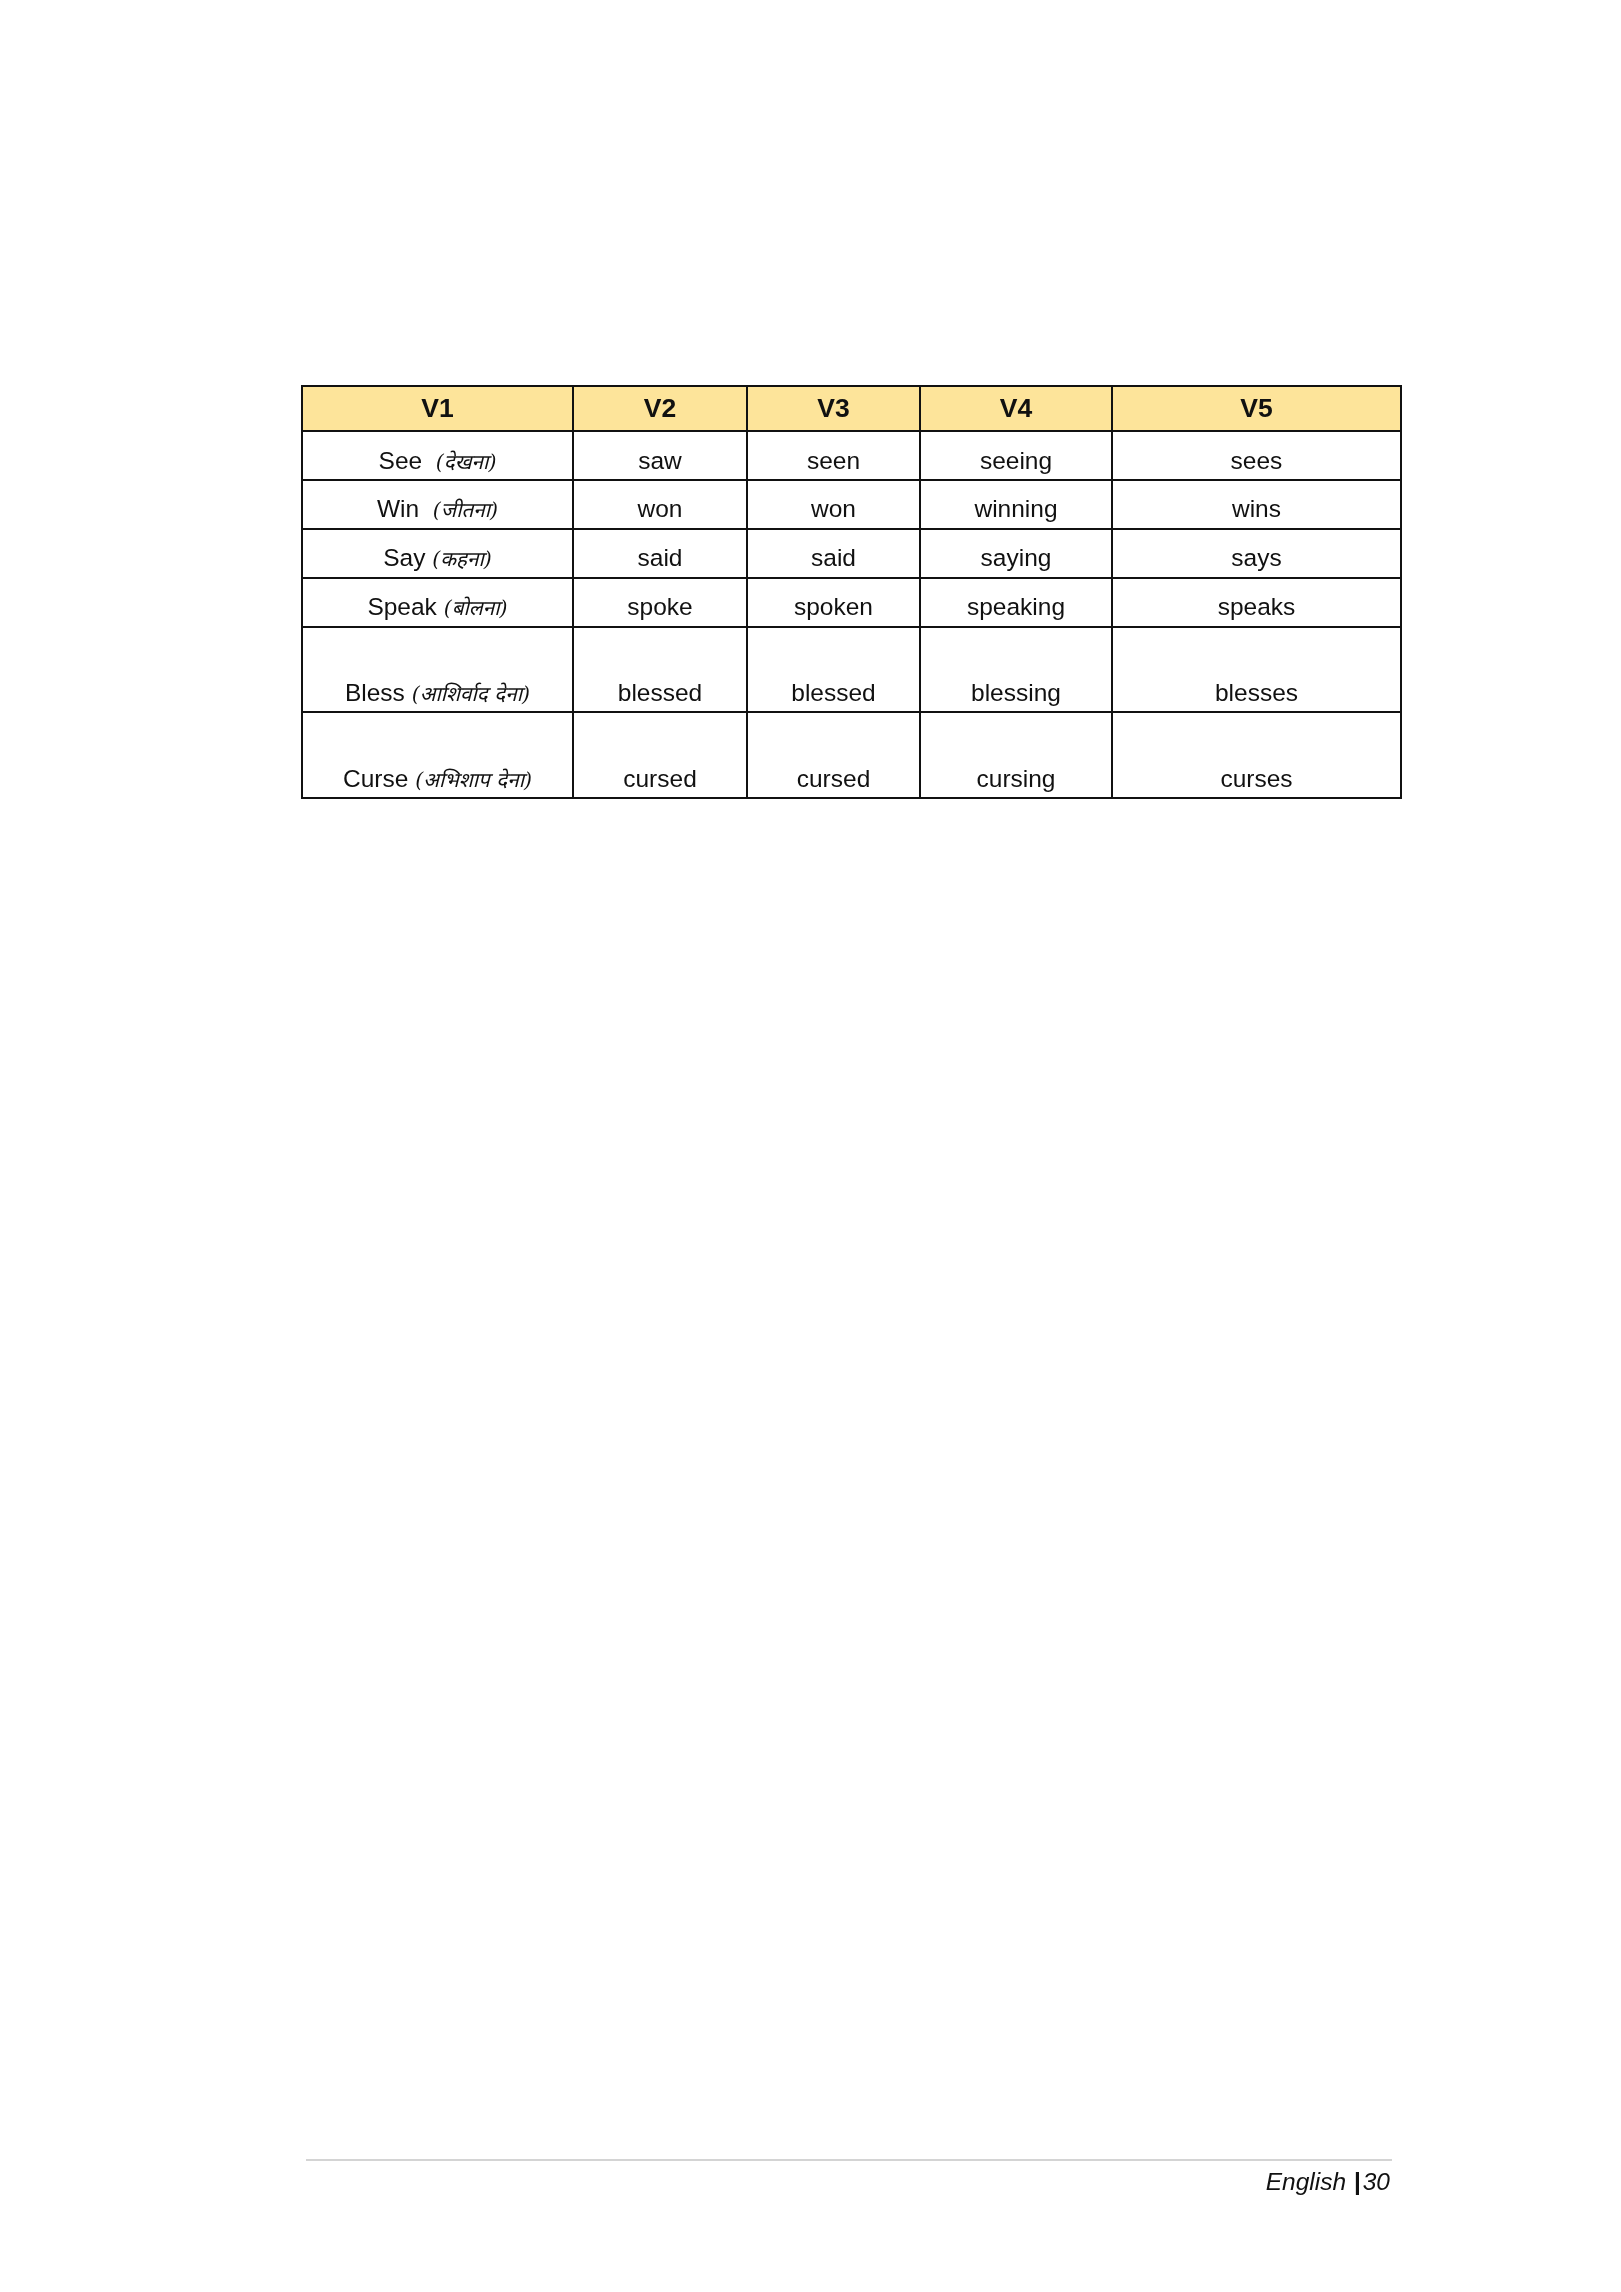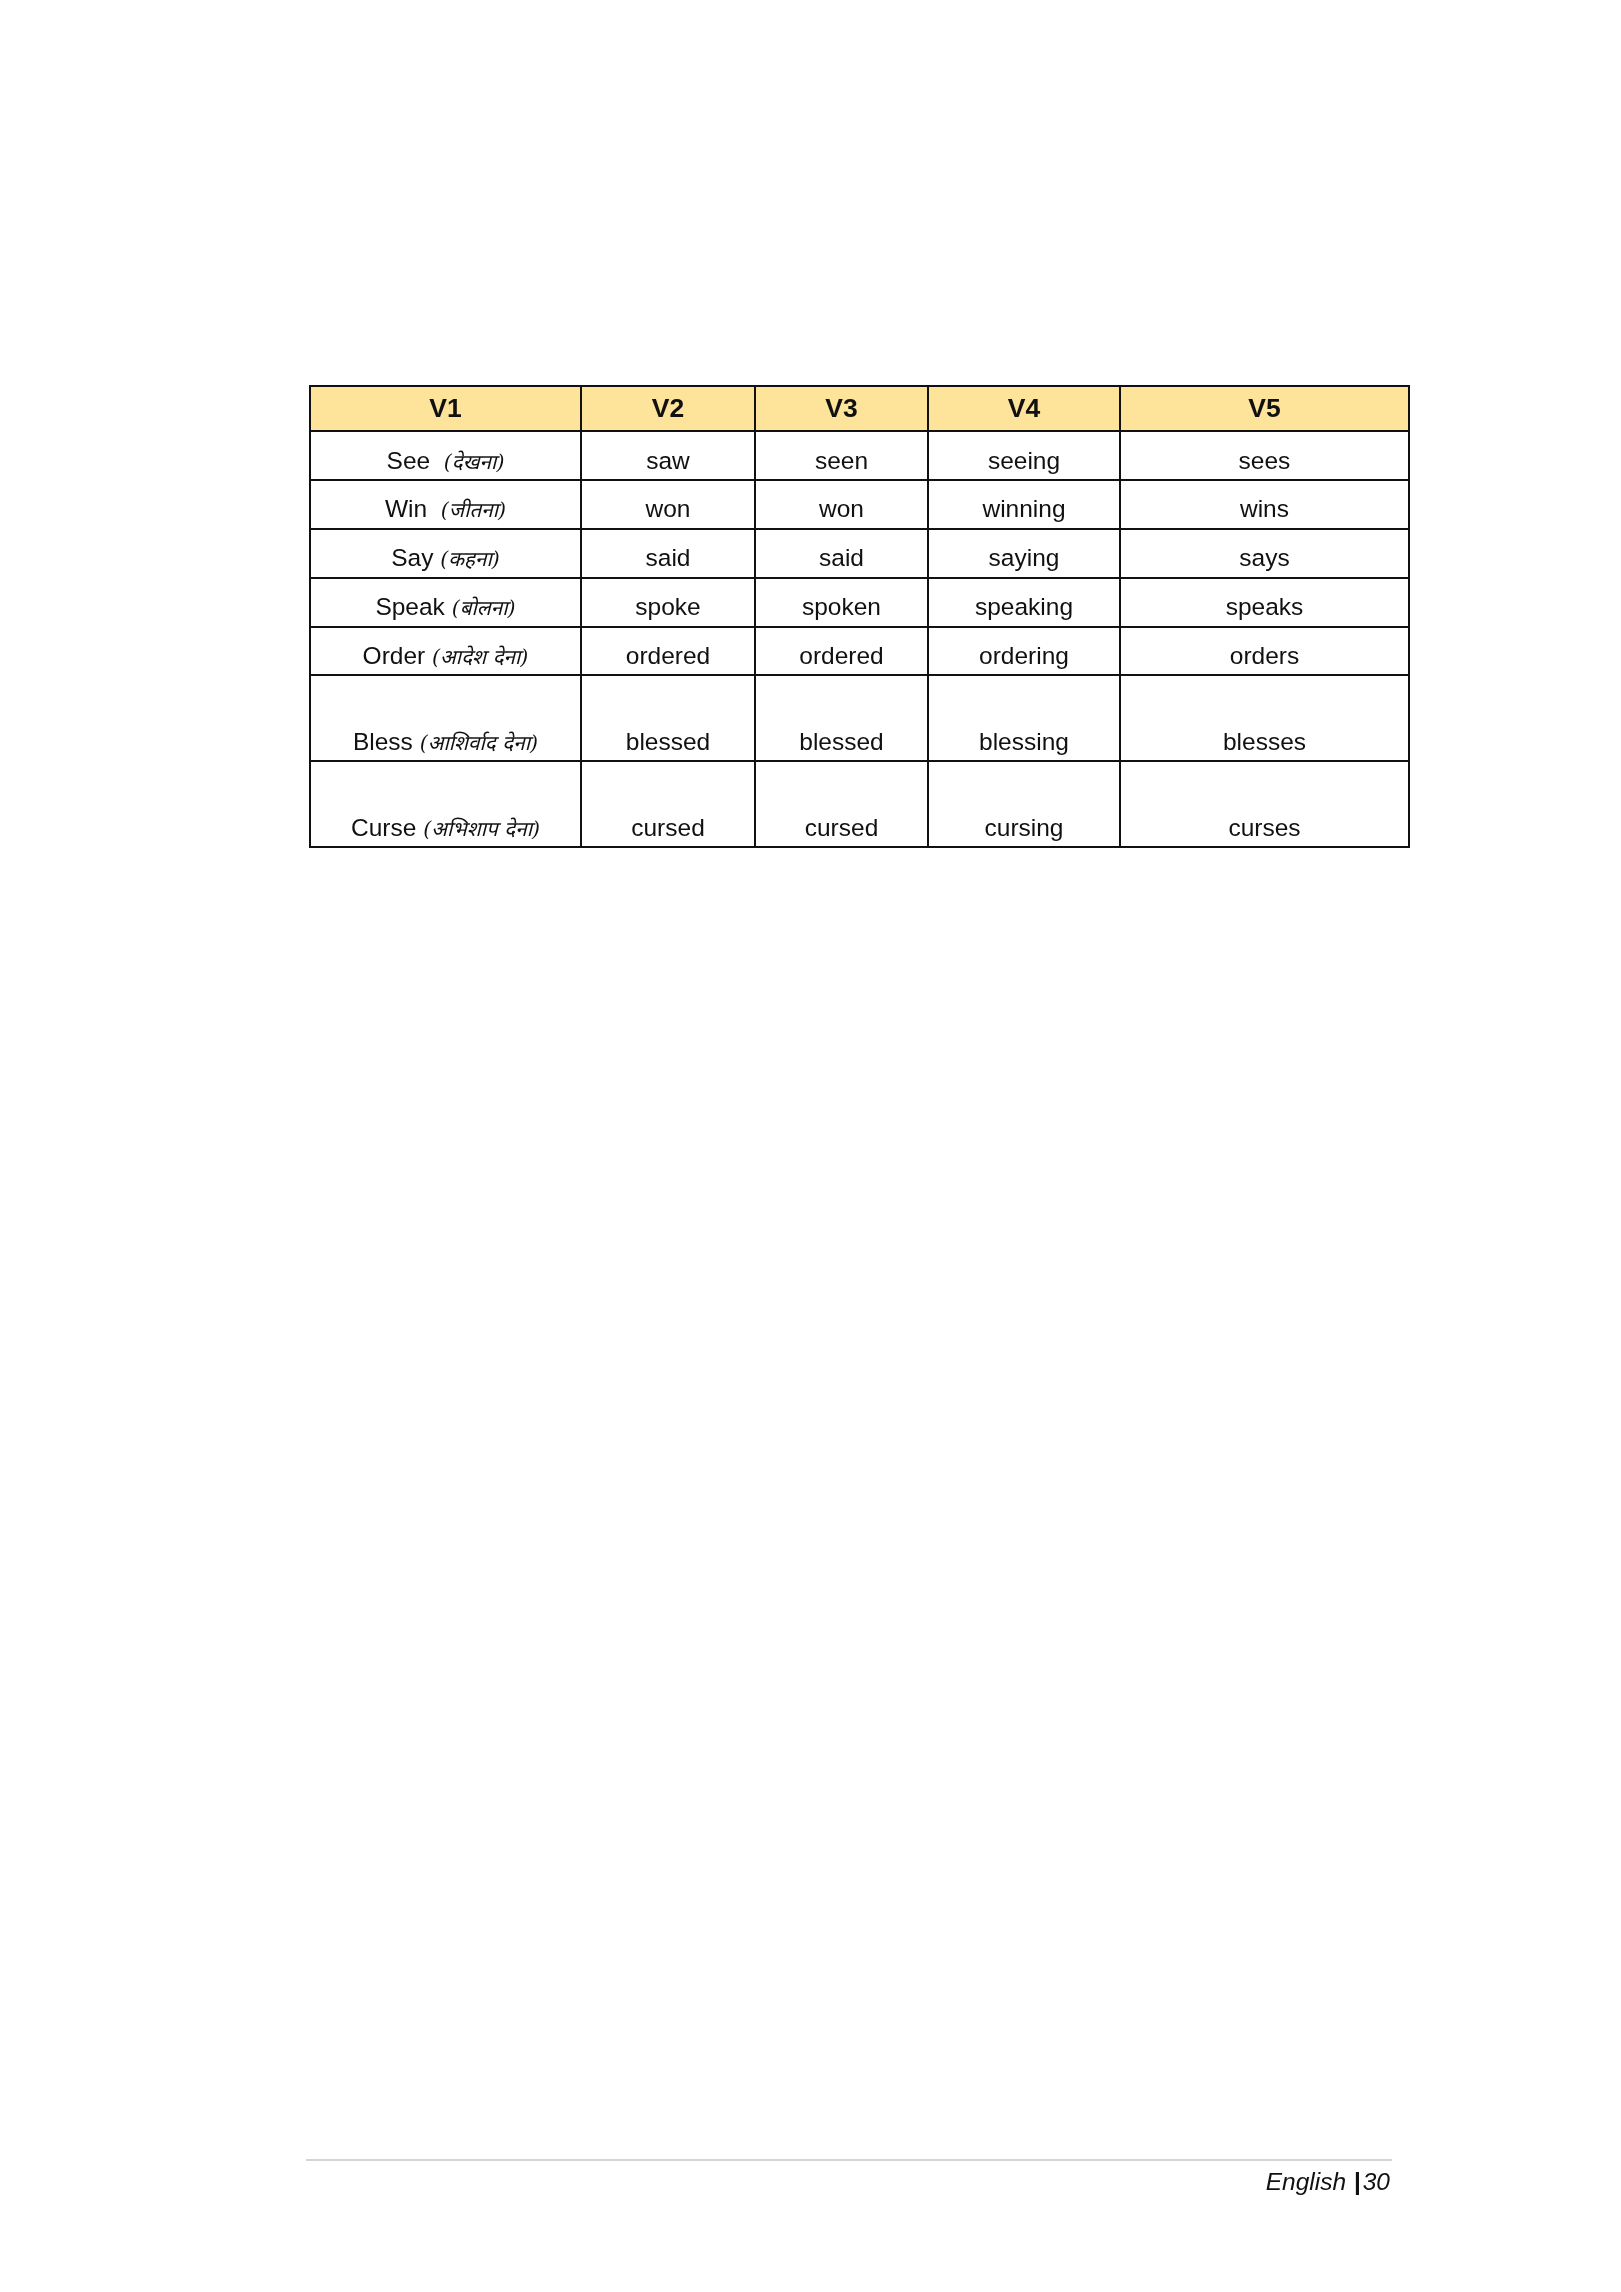--- a/index.html
+++ b/index.html
@@ -2,21 +2,21 @@
 <html><head>
 <meta charset="utf-8">
 <style>
   html, body { margin: 0; padding: 0; }
   body {
     width: 1621px; height: 2293px; background: #ffffff; position: relative;
     font-family: "Liberation Sans", "DejaVu Sans", sans-serif; color: #111;
     overflow: hidden;
   }
   .verb-table {
-    position: absolute; left: 309px; top: 385px;
+    position: absolute; left: 301px; top: 385px;
     width: 1100px;
     border-collapse: collapse; table-layout: fixed;
   }
   .verb-table th, .verb-table td {
     border: 2.5px solid #111;
     text-align: center; padding: 0;
     font-size: 24.5px;
     line-height: 1;
   }
   .verb-table th {
@@ -78,27 +78,20 @@
       <td>saying</td>
       <td>says</td>
     </tr>
     <tr>
       <td><span>Speak</span>&nbsp;<span class="hi">(बोलना)</span></td>
       <td>spoke</td>
       <td>spoken</td>
       <td>speaking</td>
       <td>speaks</td>
     </tr>
-    <tr>
-      <td><span>Order</span>&nbsp;<span class="hi">(आदेश देना)</span></td>
-      <td>ordered</td>
-      <td>ordered</td>
-      <td>ordering</td>
-      <td>orders</td>
-    </tr>
     <tr class="tall">
       <td><span>Bless</span>&nbsp;<span class="hi">(आशिर्वाद देना)</span></td>
       <td>blessed</td>
       <td>blessed</td>
       <td>blessing</td>
       <td>blesses</td>
     </tr>
     <tr class="tall">
       <td><span>Curse</span>&nbsp;<span class="hi">(अभिशाप देना)</span></td>
       <td>cursed</td>

